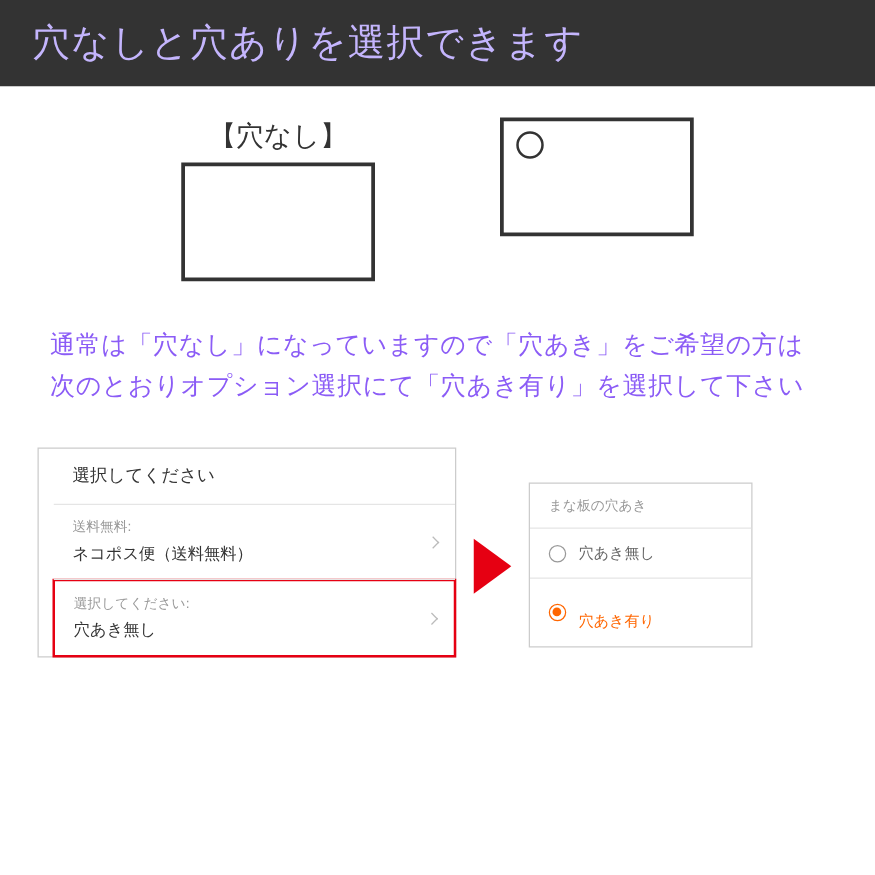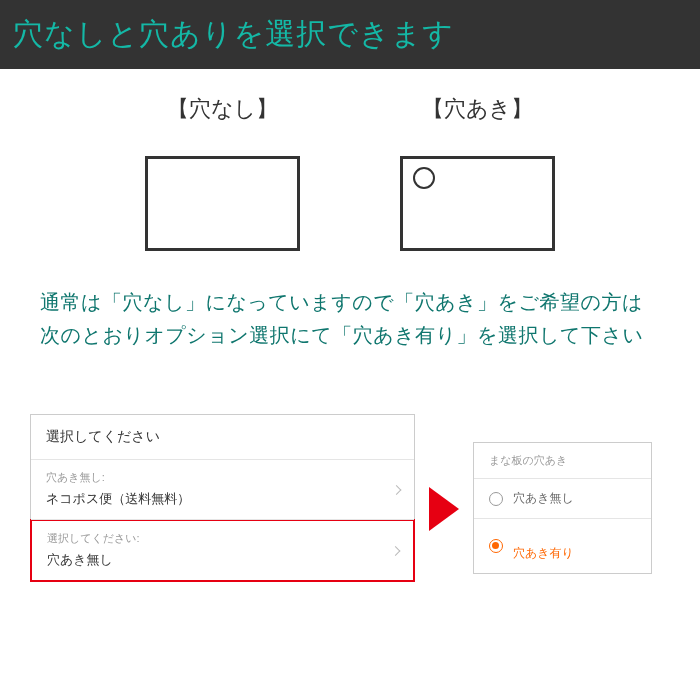--- a/index.html
+++ b/index.html
@@ -4,22 +4,22 @@
 <style>
   * { box-sizing: border-box; margin: 0; padding: 0; }
   body {
     width: 700px;
     height: 700px;
     font-family: "Hiragino Sans", "Meiryo", sans-serif;
     background: #fff;
   }
   .header {
     background: #333;
-    color: #14b8a6;
-    padding: 14px 13px;
+    color: #c4b5fd;
+    padding: 14px 26px;
     font-size: 30px;
     font-weight: 500;
     letter-spacing: 1px;
   }
   .content {
     padding: 25px 40px 20px 40px;
   }
   .options-row {
     display: flex;
     justify-content: center;
@@ -28,58 +28,59 @@
   }
   .option {
     display: flex;
     flex-direction: column;
     align-items: center;
   }
   .option-label {
     font-size: 22px;
     font-weight: 500;
     color: #333;
-    margin-bottom: 32px;
+    margin-bottom: 6px;
   }
   .board-diagram {
     position: relative;
     width: 155px;
     height: 95px;
     border: 3px solid #333;
     background: #fff;
   }
   .board-hole {
     position: absolute;
     top: 8px;
     left: 10px;
     width: 22px;
     height: 22px;
     border: 2.5px solid #333;
     border-radius: 50%;
   }
   .instruction {
     font-size: 20px;
-    color: #0f766e;
+    color: #8b5cf6;
     line-height: 1.65;
-    margin-bottom: 62px;
+    margin-bottom: 32px;
     letter-spacing: 0.5px;
   }
   .forms-row {
     display: flex;
     align-items: center;
     gap: 10px;
     margin-left: -10px;
   }
   .form-panel {
     background: #fff;
     border: 1px solid #ccc;
     font-size: 13px;
   }
   .form-panel.left {
-    width: 385px;
+    width: 335px;
+    padding-left: 12px;
   }
   .form-panel.right {
     width: 179px;
     margin-top: 20px;
   }
   .panel-header {
     padding: 13px 15px;
     border-bottom: 1px solid #e5e5e5;
     font-size: 14px;
     color: #333;
@@ -171,38 +172,37 @@
 </div>
 
 <div class="content">
 
   <div class="options-row">
     <div class="option">
       <div class="option-label">【穴なし】</div>
       <div class="board-diagram"></div>
     </div>
     <div class="option">
-      <div class="option-label">【穴あき】</div>
       <div class="board-diagram">
         <div class="board-hole"></div>
       </div>
     </div>
   </div>
 
   <div class="instruction">
     <div>通常は「穴なし」になっていますので「穴あき」をご希望の方は</div>
     <div>次のとおりオプション選択にて「穴あき有り」を選択して下さい</div>
   </div>
 
   <div class="forms-row">
 
     <div class="form-panel left">
       <div class="panel-header">選択してください</div>
       <div class="panel-row">
-        <div class="row-label">穴あき無し:</div>
+        <div class="row-label">送料無料:</div>
         <div class="row-value">ネコポス便（送料無料）</div>
         <div class="chevron"></div>
       </div>
       <div class="highlight-box">
         <div class="panel-row">
           <div class="row-label">選択してください:</div>
           <div class="row-value">穴あき無し</div>
           <div class="chevron"></div>
         </div>
       </div>

